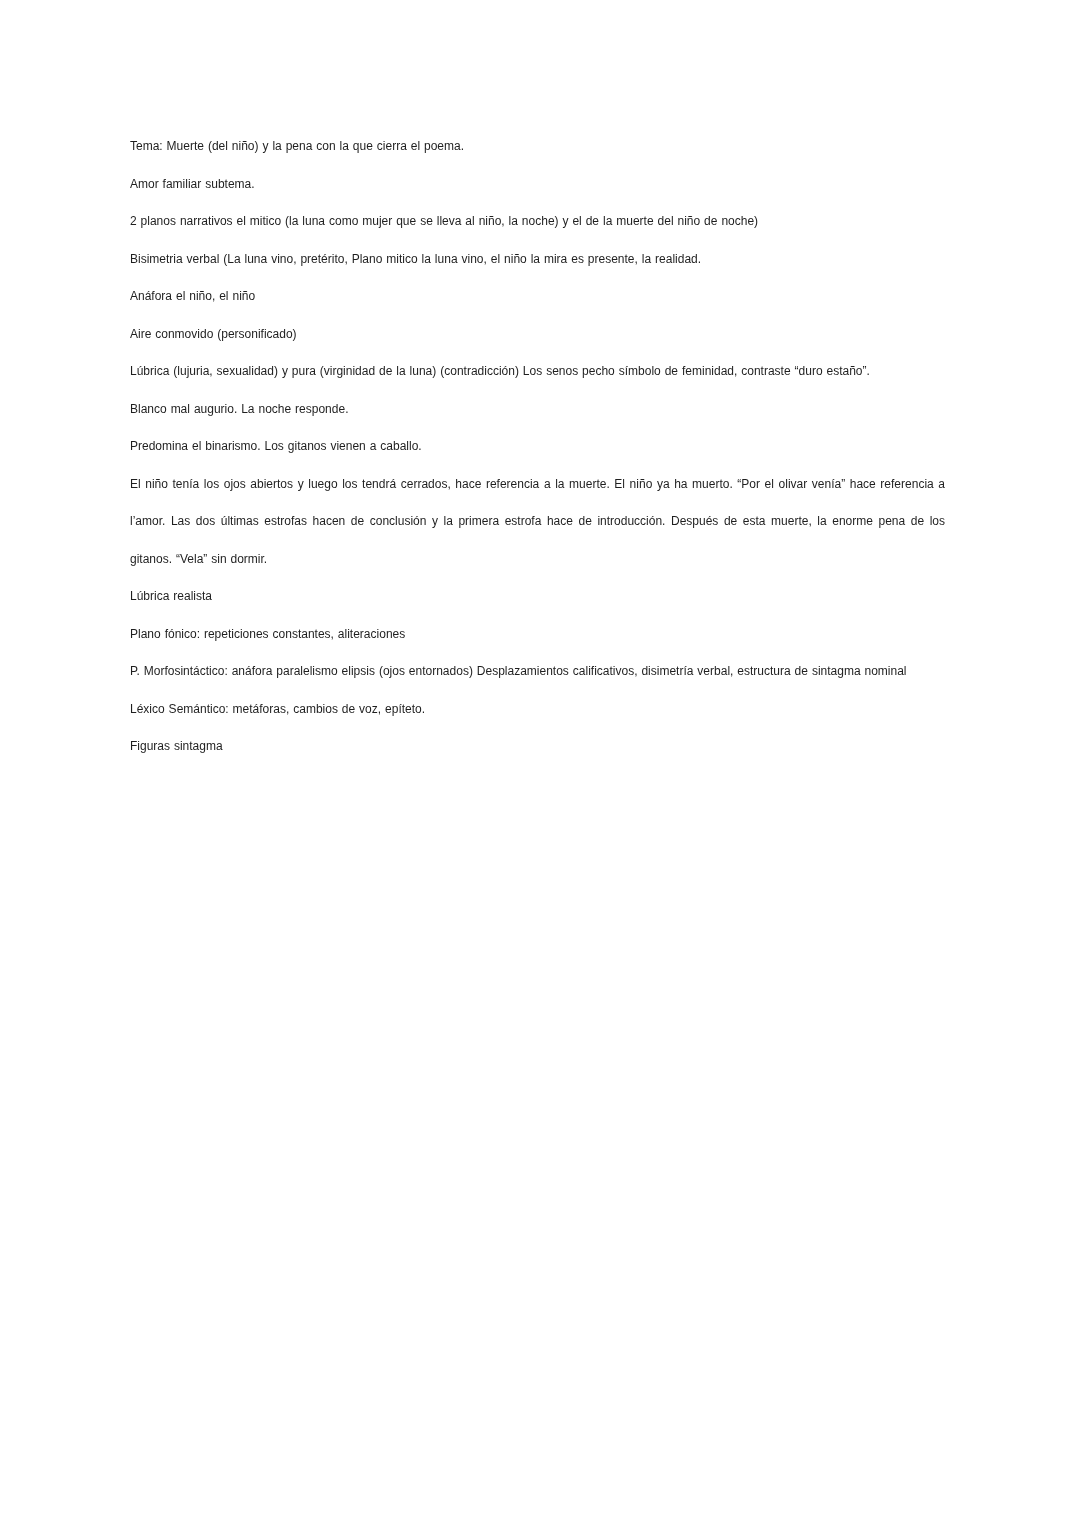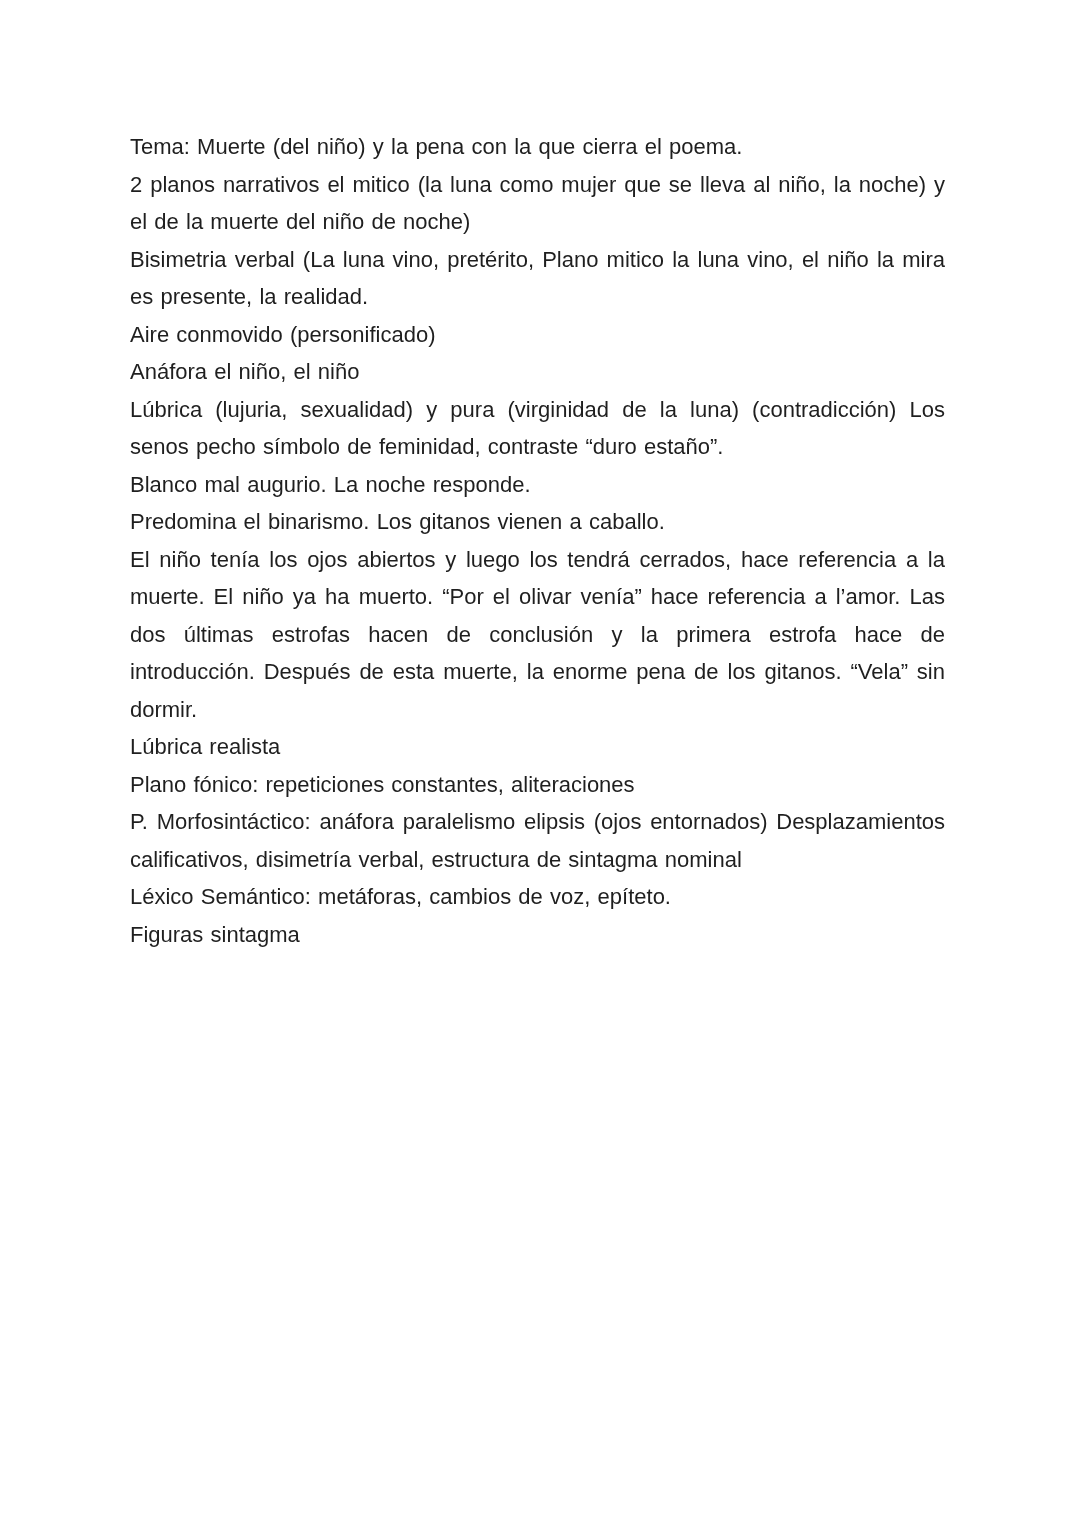--- a/index.html
+++ b/index.html
@@ -14,41 +14,42 @@
     background: #ffffff;
     overflow: hidden;
     font-family: "Liberation Sans", "DejaVu Sans", sans-serif;
   }
   .doc-body {
     position: absolute;
     top: 128px;
     left: 130px;
     width: 815px;
     color: #1f1f1f;
-    font-size: 22px;
+    font-size: 12px;
     line-height: 37.5px;
   }
   .doc-body p {
     margin: 0;
     padding: 0;
     text-align: justify;
     text-justify: inter-word;
     word-spacing: 0.05em;
   }
 </style>
 </head>
 <body>
 
 <div class="page">
   <div class="doc-body">
       <p>Tema: Muerte (del niño) y la pena con la que cierra el poema.</p>
+      <p>Amor familiar subtema.</p>
       <p>2 planos narrativos el mitico (la luna como mujer que se lleva al niño, la noche) y el de la muerte del niño de  noche)</p>
       <p>Bisimetria verbal (La luna vino, pretérito, Plano mitico la luna vino, el niño la mira es presente, la realidad.</p>
+      <p>Anáfora el niño, el niño</p>
       <p>Aire conmovido (personificado)</p>
-      <p>Anáfora el niño, el niño</p>
       <p>Lúbrica (lujuria, sexualidad) y pura (virginidad de la luna) (contradicción) Los senos pecho símbolo de feminidad, contraste “duro estaño”.</p>
       <p>Blanco mal augurio. La noche responde.</p>
       <p>Predomina el binarismo. Los gitanos vienen a caballo.</p>
       <p>El niño tenía los ojos abiertos y luego los tendrá cerrados, hace referencia a la muerte. El niño ya ha muerto. “Por el olivar venía” hace referencia a l’amor. Las dos últimas estrofas hacen de conclusión y la primera estrofa hace de introducción. Después de esta muerte, la enorme pena de los gitanos. “Vela” sin dormir.</p>
       <p>Lúbrica realista</p>
       <p>Plano fónico: repeticiones constantes, aliteraciones</p>
       <p>P. Morfosintáctico: anáfora paralelismo elipsis (ojos entornados) Desplazamientos calificativos, disimetría verbal, estructura de sintagma nominal</p>
       <p>Léxico Semántico: metáforas, cambios de voz, epíteto.</p>
       <p>Figuras sintagma</p>
     </div>

